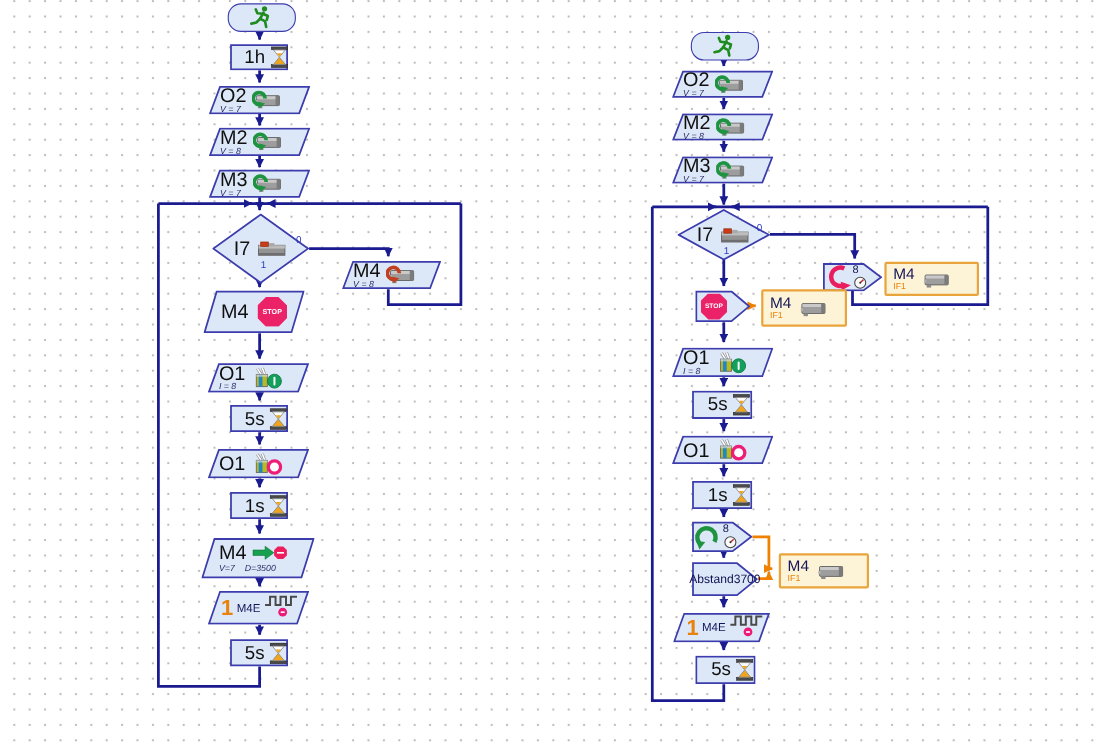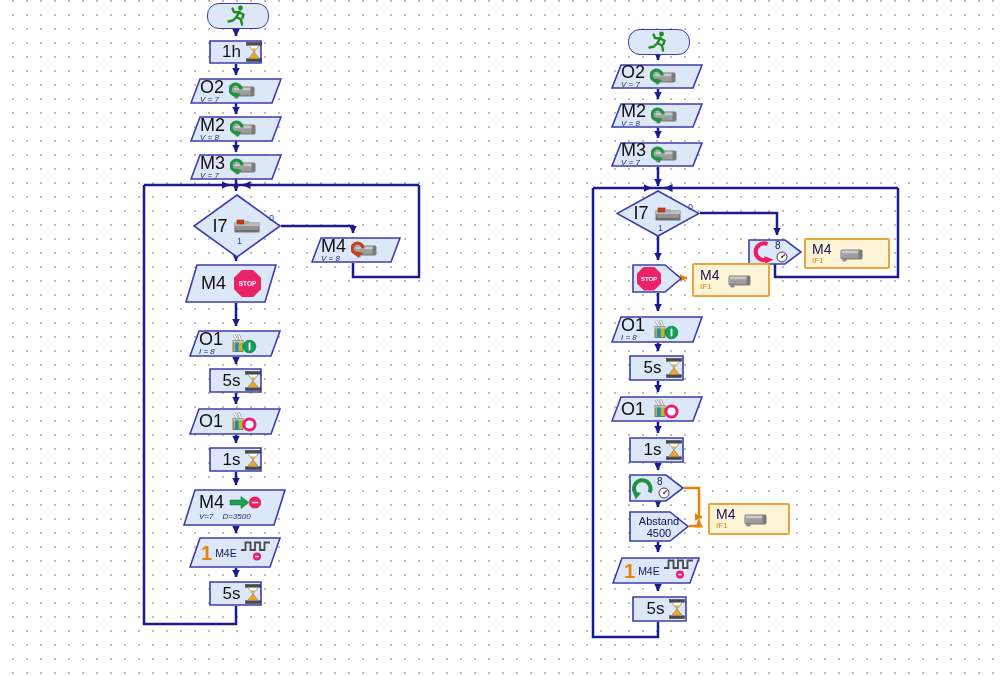--- a/index.html
+++ b/index.html
@@ -560,23 +560,23 @@
     <span class="count8" style="left:28px;top:2px">8</span>
     <svg width="12" height="12" viewBox="0 0 12 12" style="position:absolute;left:29px;top:13px;z-index:3">
         <use href="#sym-gauge"></use>
       </svg>
   </div>
 
   <div class="node" style="left:629px;top:511px;width:60px;height:31px">
     <svg class="shape" viewBox="0 0 60 31" preserveAspectRatio="none">
         <polygon points="1,1 41,1 59,15.5 41,30 1,30"></polygon>
       </svg>
-    <div class="content" style="flex-direction:column;padding-right:12px">
+    <div class="content" style="padding-right:12px">
       <span class="abstext">Abstand</span>
-      <span class="abstext">4500</span>
+      <span class="abstext">3700</span>
     </div>
   </div>
 
   <div class="node refbox" style="left:708px;top:503px;width:78px;height:28px">
     <div class="content" style="gap:6px;justify-content:flex-start;padding-left:6px">
       <div class="col">
           <span class="reflabel">M4</span>
           <span class="refsub">IF1</span>
         </div>
       <svg width="28" height="18" viewBox="0 0 28 18">

